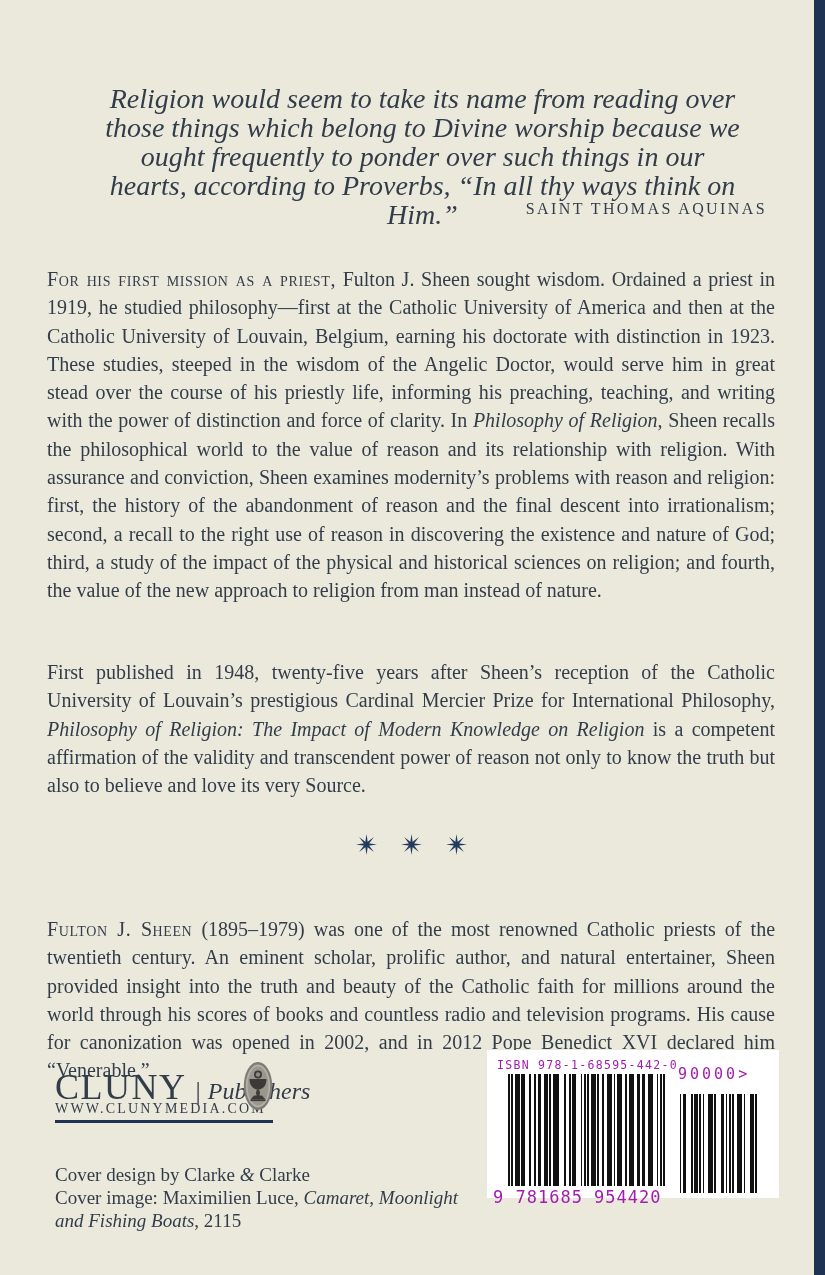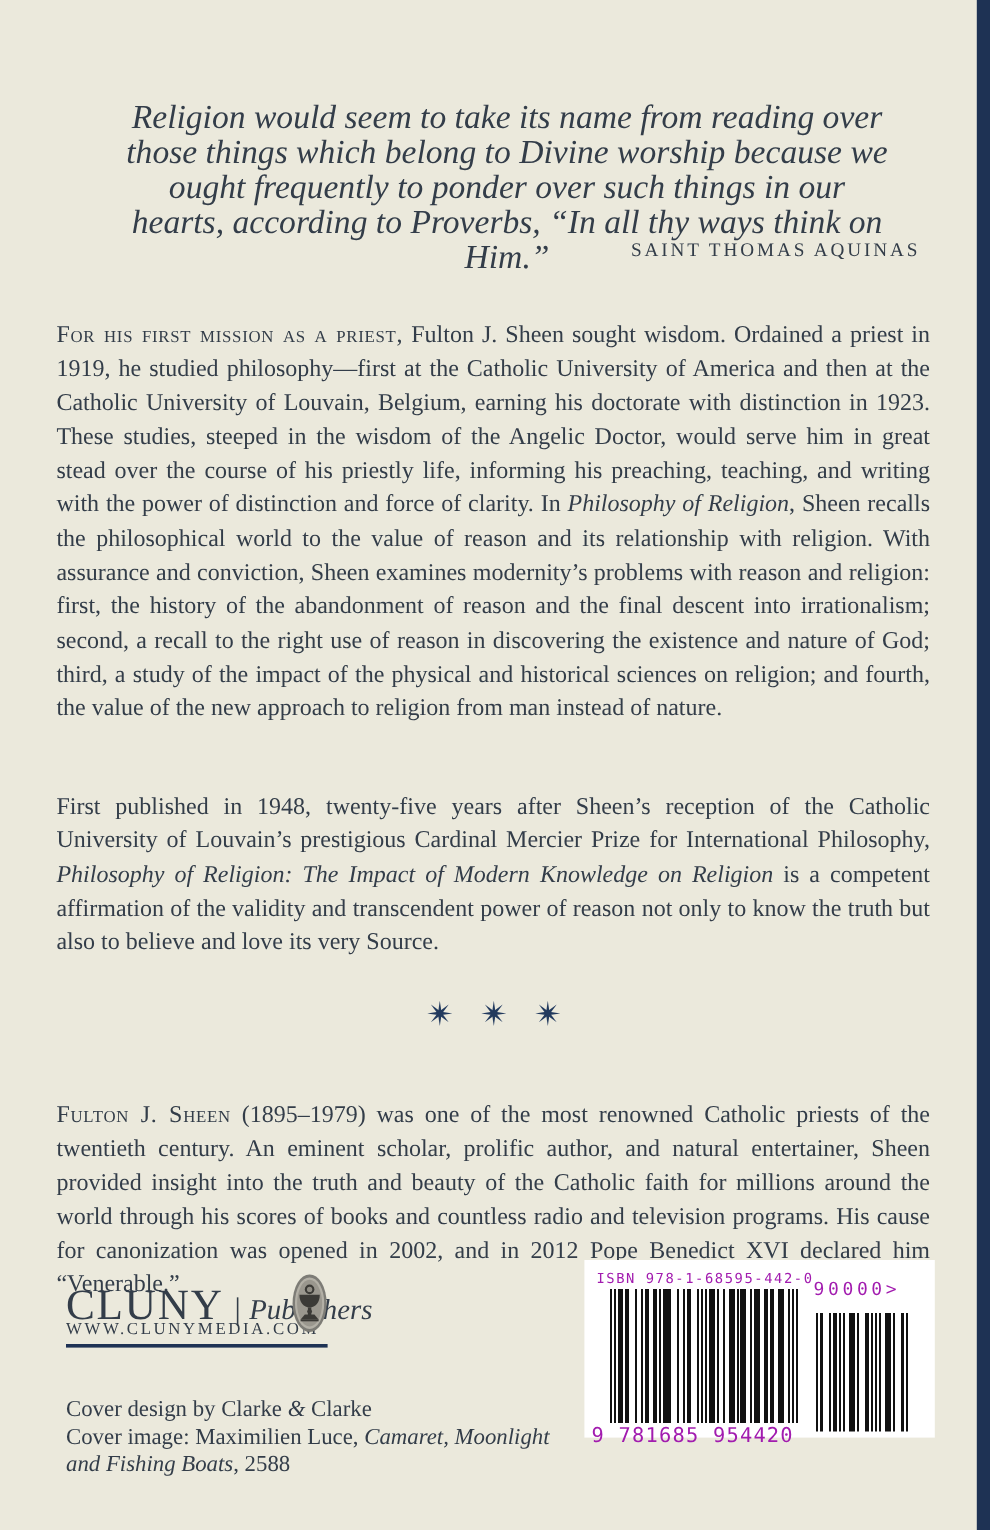--- a/index.html
+++ b/index.html
@@ -113,21 +113,21 @@
   <p class="body-para bio"><span class="run-smallcaps">Fulton J. Sheen</span><span class="run-normal"> (1895–1979) was one of the most renowned Catholic priests of the twentieth century. An eminent scholar, prolific author, and natural entertainer, Sheen provided insight into the truth and beauty of the Catholic faith for millions around the world through his scores of books and countless radio and television programs. His cause for canonization was opened in 2002, and in 2012 Pope Benedict XVI declared him “Venerable.”</span></p>
 
   <div class="pub-line">
     <span class="pub-name">CLUNY</span><span class="pub-divider">|</span><span class="pub-tagline">Publishers</span>
   </div>
   <div class="pub-url">WWW.CLUNYMEDIA.COM</div>
   <div class="pub-rule"></div>
 
   <div class="credits">
     <div><span class="run-normal">Cover design by Clarke </span><span class="run-italic">&amp;</span><span class="run-normal"> Clarke</span></div>
-    <div><span class="run-normal">Cover image: Maximilien Luce, </span><span class="run-italic">Camaret, Moonlight and Fishing Boats</span><span class="run-normal">, 2588</span></div>
+    <div><span class="run-normal">Cover image: Maximilien Luce, </span><span class="run-italic">Camaret, Moonlight and Fishing Boats</span><span class="run-normal">, 2115</span></div>
   </div>
 
   <svg class="emblem" viewBox="0 0 30 50">
     <ellipse cx="15" cy="25" rx="14.2" ry="24" fill="#7d7c76"></ellipse>
     <ellipse cx="15" cy="25" rx="12.2" ry="21.5" fill="#b3b0a6"></ellipse>
     <ellipse cx="15" cy="25" rx="10.4" ry="19.5" fill="#9a978e"></ellipse>
     <circle cx="15" cy="13.5" r="4" fill="#3b3a36"></circle>
     <circle cx="15" cy="13.5" r="2.2" fill="#8f8c83"></circle>
     <path d="M6.5,18 L23.5,18 C23.5,24.5 19.8,28.5 15,28.5 C10.2,28.5 6.5,24.5 6.5,18 Z" fill="#3b3a36"></path>
     <rect x="13.6" y="28.5" width="2.8" height="7" fill="#3b3a36"></rect>

